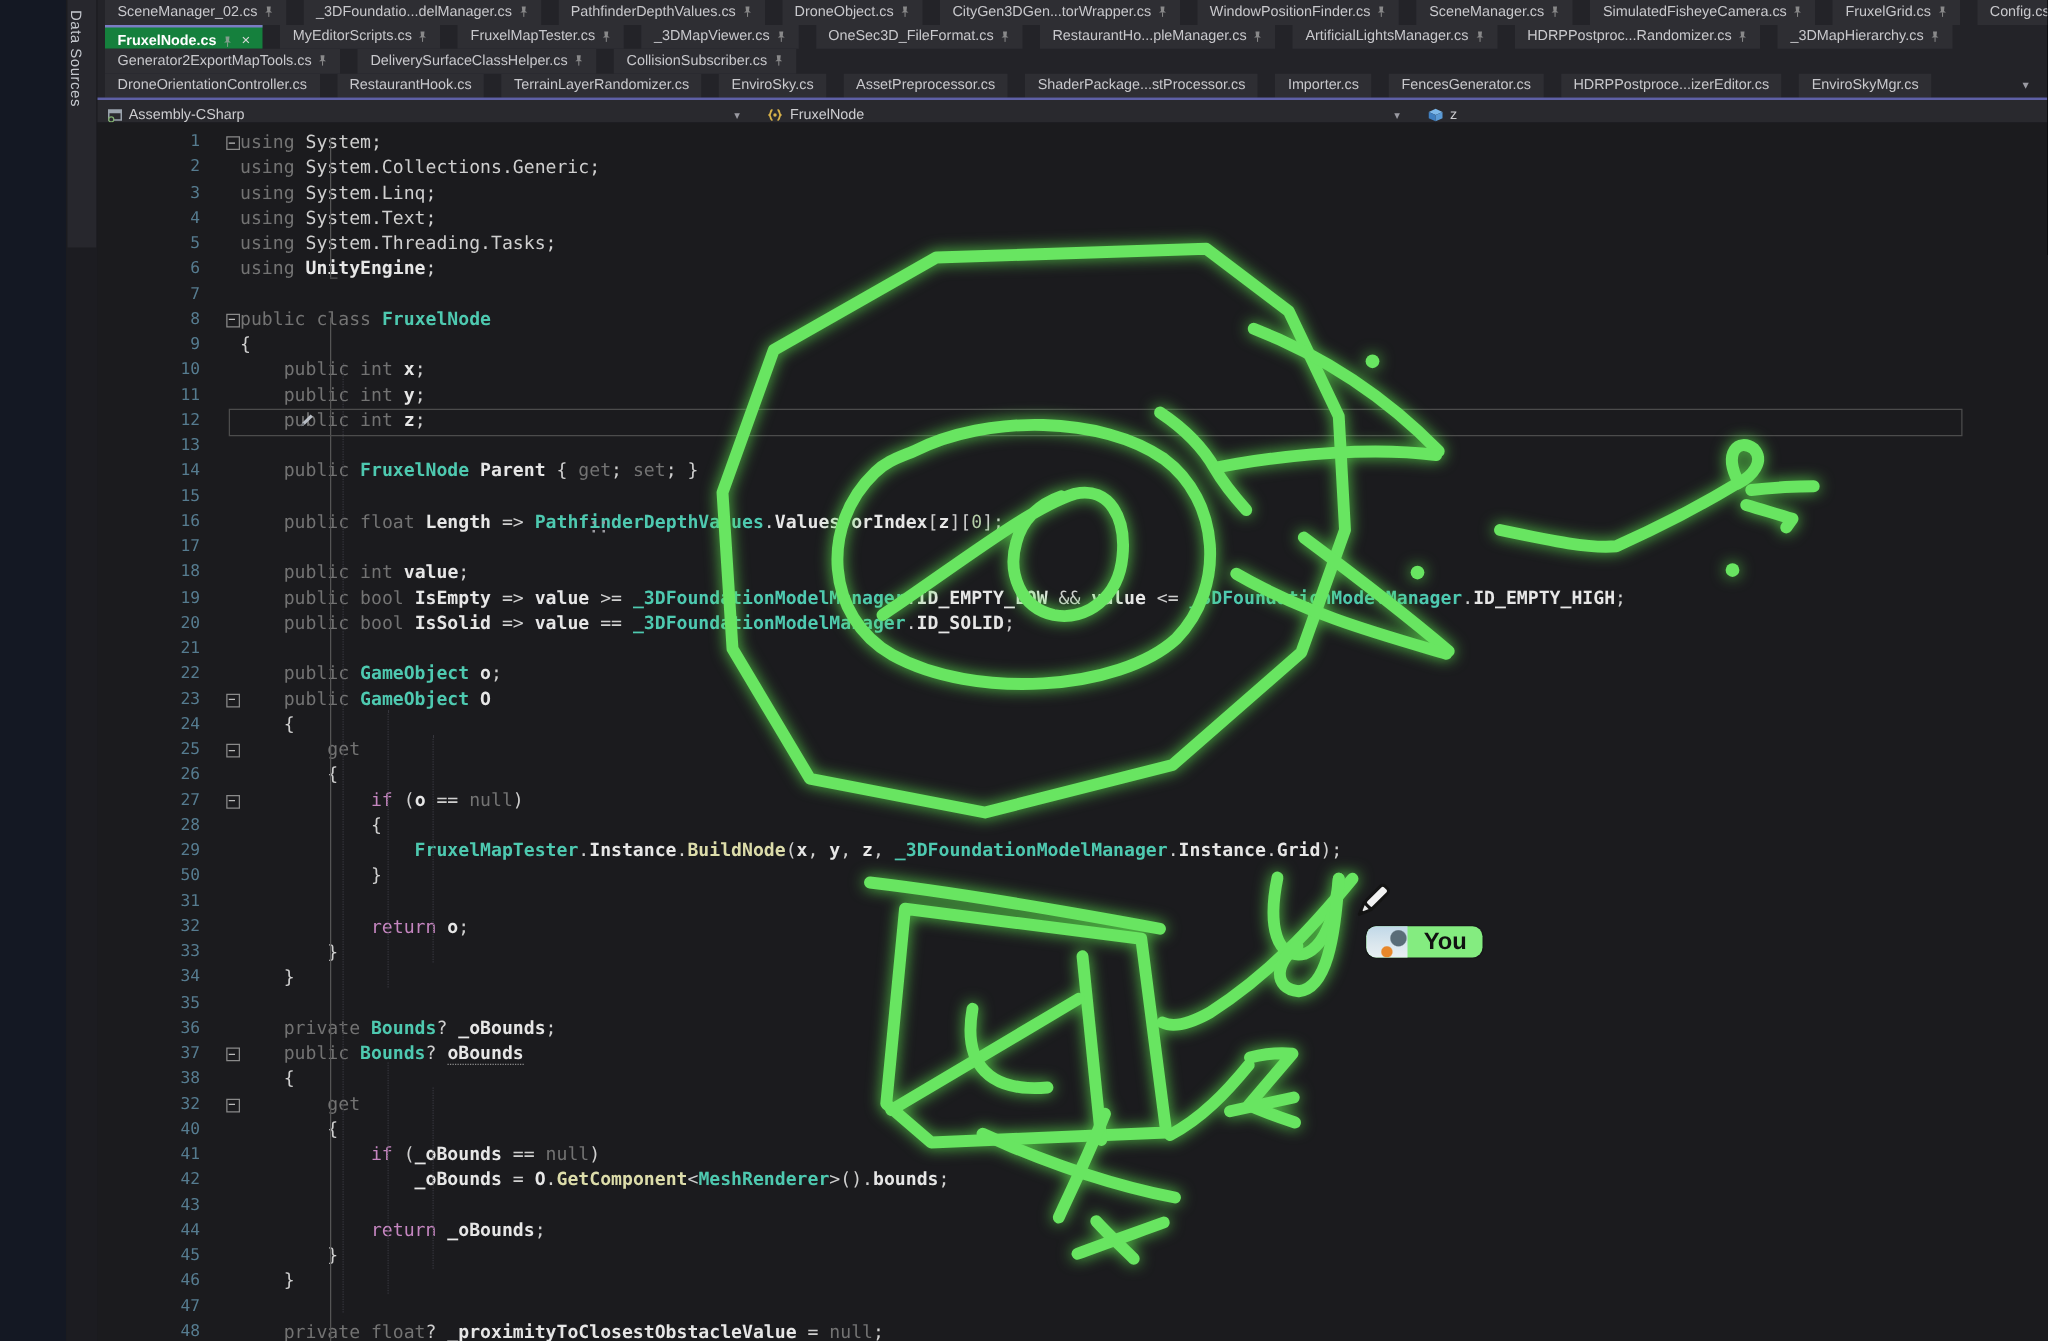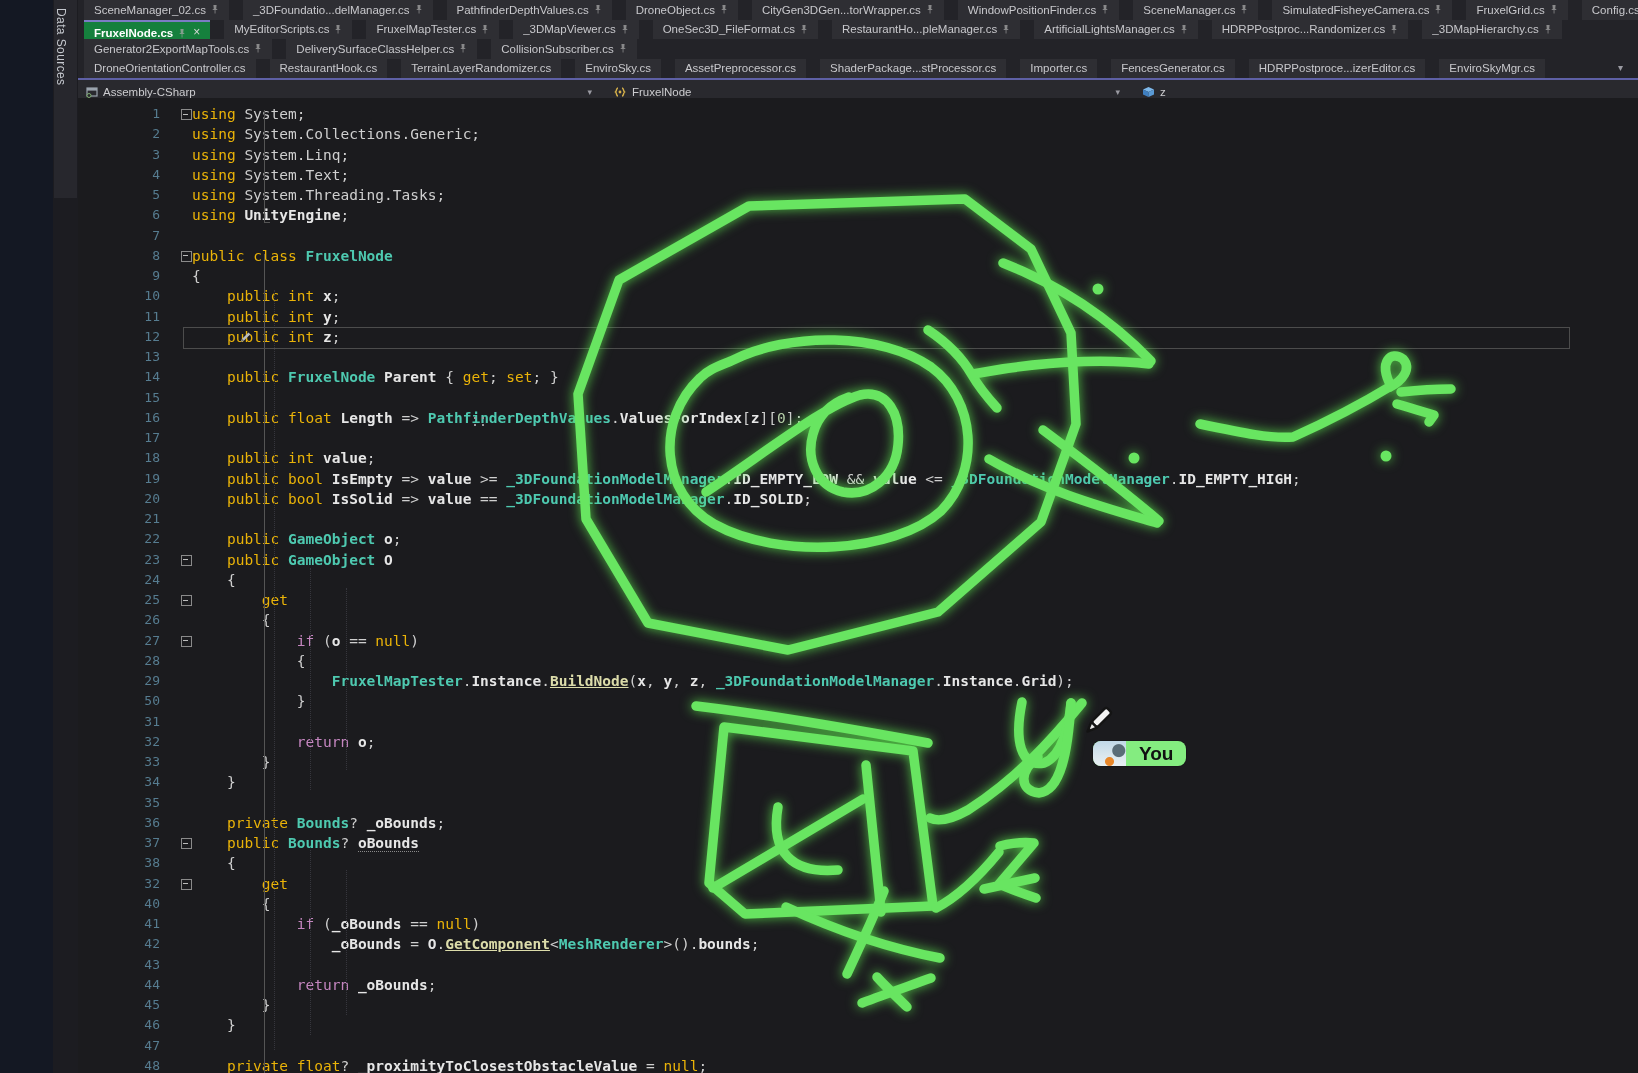--- a/index.html
+++ b/index.html
@@ -32,22 +32,22 @@
   .editor{position:absolute;left:78px;top:98px;width:1560px;height:975px;background:#1b1b1e;overflow:hidden;}
   .code-area{position:absolute;left:0;top:6px;width:100%;}
   .code-row{display:flex;height:20.25px;line-height:20.25px;white-space:pre;}
   .gutter{width:82px;text-align:right;color:#567c90;font-family:"DejaVu Sans Mono",monospace;
     font-size:13px;flex:none;}
   .foldcol{width:32px;flex:none;position:relative;}
   .foldbox{position:absolute;left:21px;top:5px;width:9px;height:9px;background:#1b1b1e;
     border:1px solid #8a8a8a;z-index:3;}
   .foldbox:after{content:"";position:absolute;left:1px;top:3.5px;width:5px;height:1px;background:#bbb;}
   .code{font-family:"DejaVu Sans Mono",monospace;font-size:14.5px;color:#cfcfcf;}
-  .k{color:#eab308;} .c{color:#c586c0;} .t{color:#4ec9b0;font-weight:600;}
-  .m{color:#dcdcaa;font-weight:600;text-decoration:underline;} .w{color:#e6e6e6;font-weight:700;}
+  .k{color:#737373;} .c{color:#c586c0;} .t{color:#4ec9b0;font-weight:600;}
+  .m{color:#dcdcaa;font-weight:600;} .w{color:#e6e6e6;font-weight:700;}
   .n{color:#b5cea8;} .d{color:#cfcfcf;}
   .u{border-bottom:1px dotted #8a8a8a;}
   .fold-line{position:absolute;width:1px;background:#555;left:186px;z-index:2;}
   .fold-hook{position:absolute;height:1px;background:#555;left:186px;width:6px;z-index:2;}
   .guide{position:absolute;width:0;border-left:1px dotted #36363d;z-index:1;}
   .cur-line{position:absolute;left:105px;width:1385px;height:20.25px;border:1px solid #4c4c4c;z-index:2;}
   .pencil-edit{position:absolute;z-index:3;}
   .dots4{position:absolute;width:2px;height:2px;background:#9a9aa0;
     box-shadow:8px 0 0 #9a9aa0,0 7px 0 #9a9aa0,8px 7px 0 #9a9aa0;z-index:3;}
   

